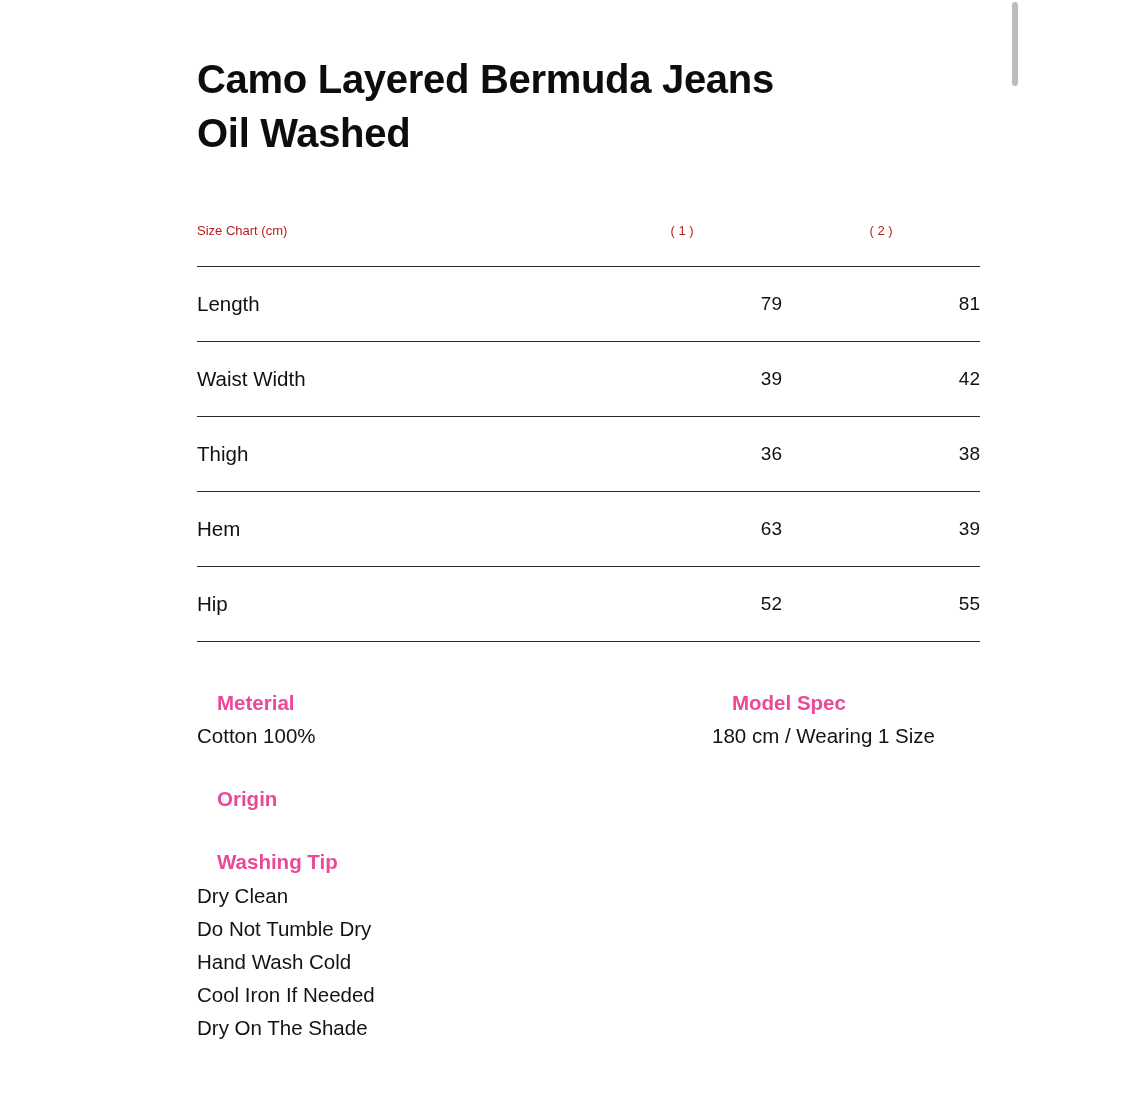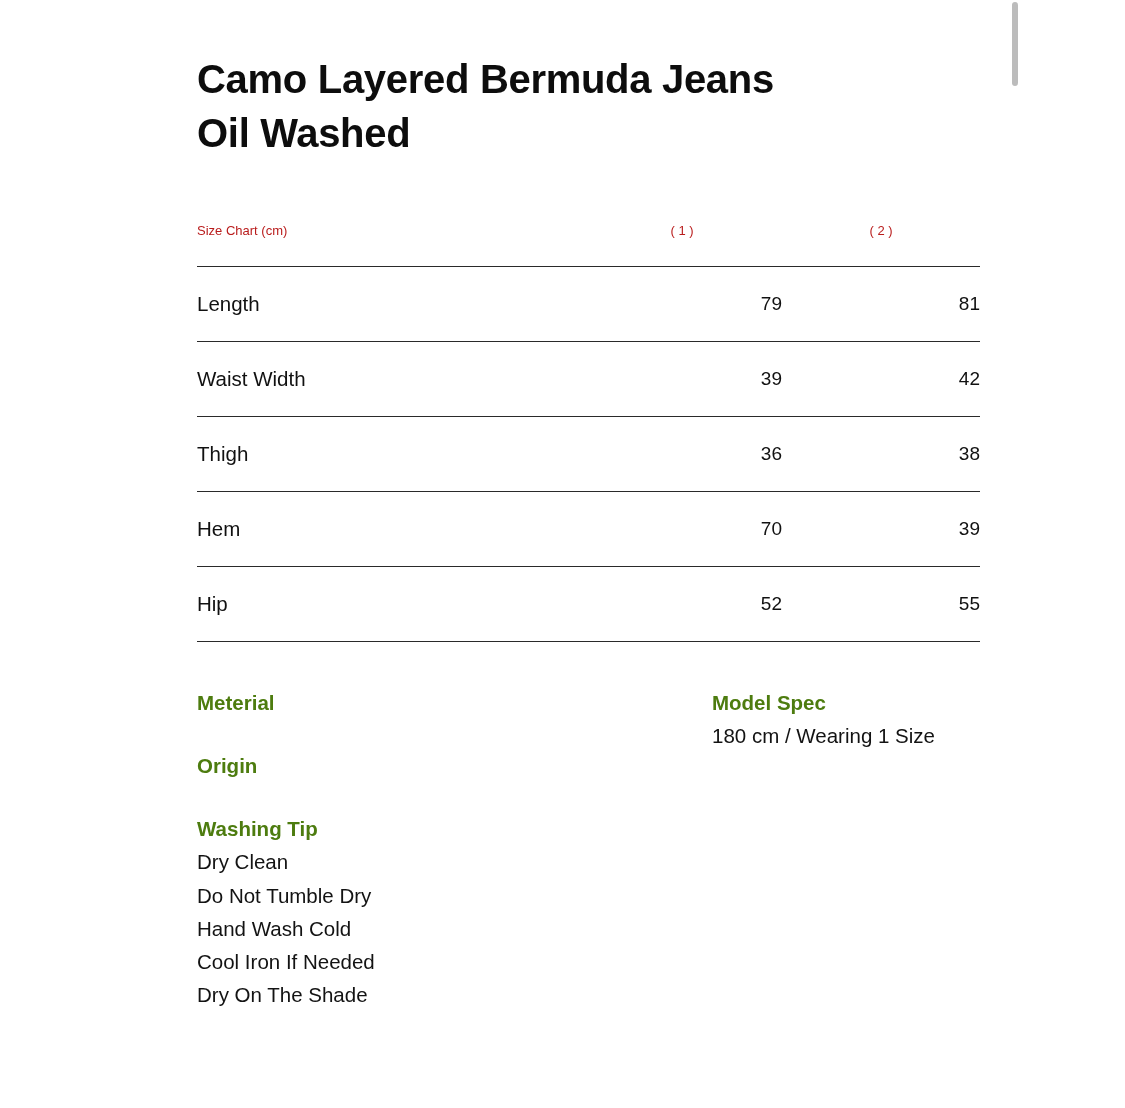--- a/index.html
+++ b/index.html
@@ -94,21 +94,22 @@
     left: 515px;
     top: 0;
     width: 280px;
   }
   .info-group { margin-bottom: 30px; }
   .info-group:last-child { margin-bottom: 0; }
   .info-head {
     font-size: 20.5px;
     font-weight: 700;
     line-height: 1.62;
-    color: #4d7c0f;
+    color: #ec4899;
+    margin-left: 20px;
   }
   .info-line {
     font-size: 20.5px;
     font-weight: 400;
     line-height: 1.62;
     color: #131313;
   }
 
   
   .scrollbar-track {
@@ -158,37 +159,38 @@
           <td class="c-1">39</td>
           <td class="c-2">42</td>
         </tr>
         <tr>
           <td class="c-label">Thigh</td>
           <td class="c-1">36</td>
           <td class="c-2">38</td>
         </tr>
         <tr>
           <td class="c-label">Hem</td>
-          <td class="c-1">70</td>
+          <td class="c-1">63</td>
           <td class="c-2">39</td>
         </tr>
         <tr>
           <td class="c-label">Hip</td>
           <td class="c-1">52</td>
           <td class="c-2">55</td>
         </tr>
       </tbody>
     </table>
 
     <div class="info">
 
       <div class="info-col-left">
 
         <div class="info-group">
           <div class="info-head">Meterial</div>
+          <div class="info-line">Cotton 100%</div>
         </div>
 
         <div class="info-group">
           <div class="info-head">Origin</div>
         </div>
 
         <div class="info-group">
           <div class="info-head">Washing Tip</div>
           <div class="info-line">Dry Clean</div>
           <div class="info-line">Do Not Tumble Dry</div>

